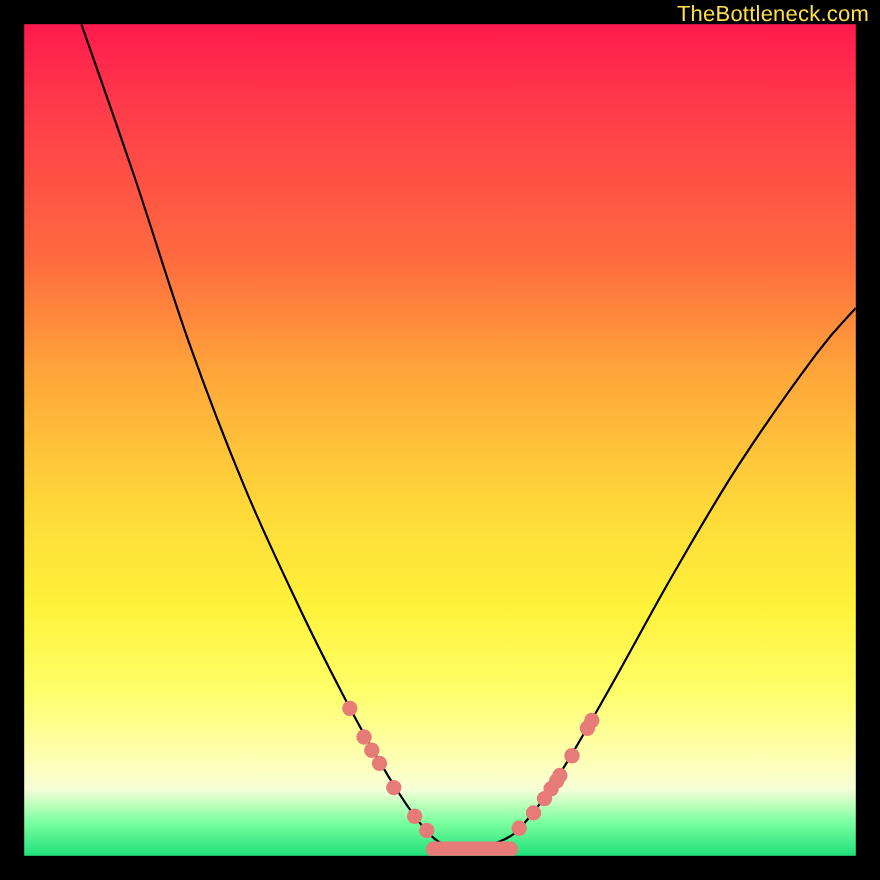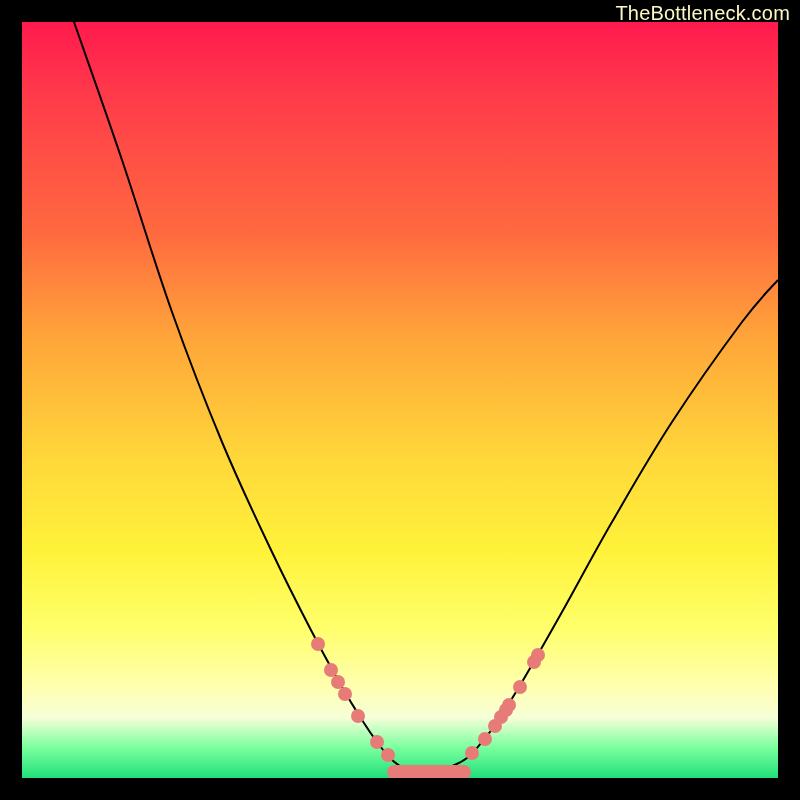--- a/index.html
+++ b/index.html
@@ -44,21 +44,21 @@
     top: 0;
     width: 756px;
     height: 756px;
   }
   .watermark {
     position: absolute;
     top: 2px;
     right: 10px;
     font-family: Arial, Helvetica, sans-serif;
     font-size: 20px;
-    color: #fef9c3;
+    color: #fde047;
     letter-spacing: 0.2px;
     user-select: none;
   }
 </style>
 </head>
 <body>
 
 <div class="frame">
   <div class="plot">
     <svg id="chart-svg" viewBox="0 0 756 756">

